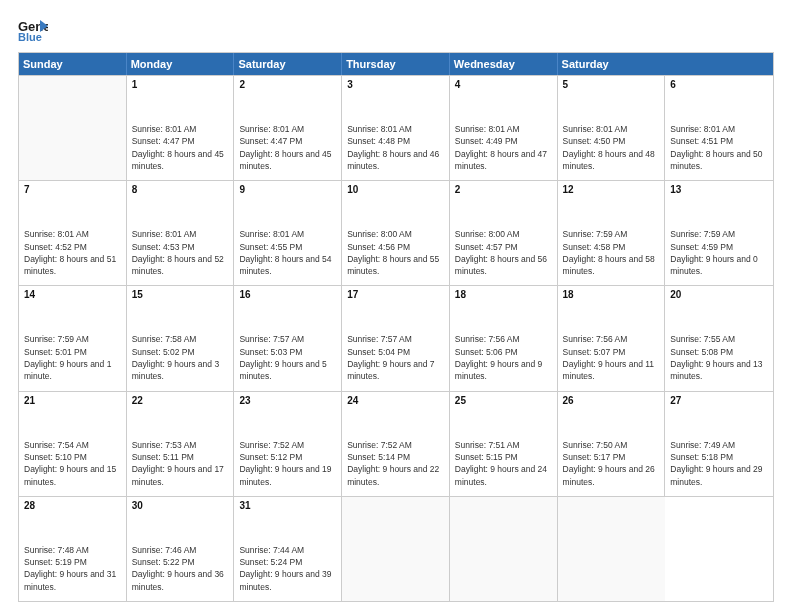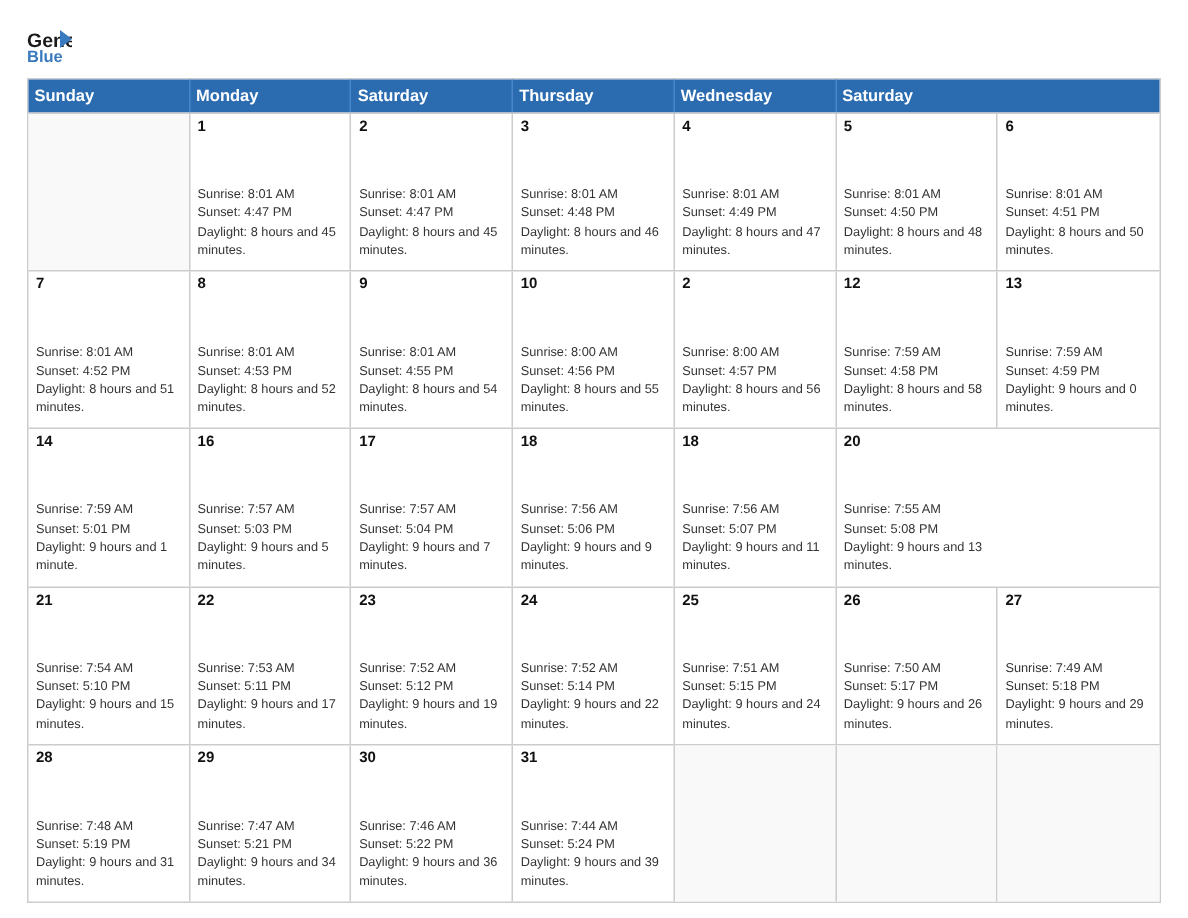--- a/index.html
+++ b/index.html
@@ -243,20 +243,28 @@
         <div class="cal-row">
           <div class="cal-cell">
             <span class="cell-date">14</span>
         <div class="cell-info">
           Sunrise: 7:59 AM<br>
           Sunset: 5:01 PM<br>
           Daylight: 9 hours and 1 minute.
         </div>
           </div>
           <div class="cal-cell">
+            <span class="cell-date">15</span>
+        <div class="cell-info">
+          Sunrise: 7:58 AM<br>
+          Sunset: 5:02 PM<br>
+          Daylight: 9 hours and 3 minutes.
+        </div>
+          </div>
+          <div class="cal-cell">
             <span class="cell-date">16</span>
         <div class="cell-info">
           Sunrise: 7:57 AM<br>
           Sunset: 5:03 PM<br>
           Daylight: 9 hours and 5 minutes.
         </div>
           </div>
           <div class="cal-cell">
             <span class="cell-date">17</span>
         <div class="cell-info">
@@ -348,28 +356,20 @@
         </div>
           </div>
         </div>
         <div class="cal-row">
           <div class="cal-cell">
             <span class="cell-date">28</span>
         <div class="cell-info">
           Sunrise: 7:48 AM<br>
           Sunset: 5:19 PM<br>
           Daylight: 9 hours and 31 minutes.
-        </div>
-          </div>
-          <div class="cal-cell">
-            <span class="cell-date">29</span>
-        <div class="cell-info">
-          Sunrise: 7:47 AM<br>
-          Sunset: 5:21 PM<br>
-          Daylight: 9 hours and 34 minutes.
         </div>
           </div>
           <div class="cal-cell">
             <span class="cell-date">30</span>
         <div class="cell-info">
           Sunrise: 7:46 AM<br>
           Sunset: 5:22 PM<br>
           Daylight: 9 hours and 36 minutes.
         </div>
           </div>

